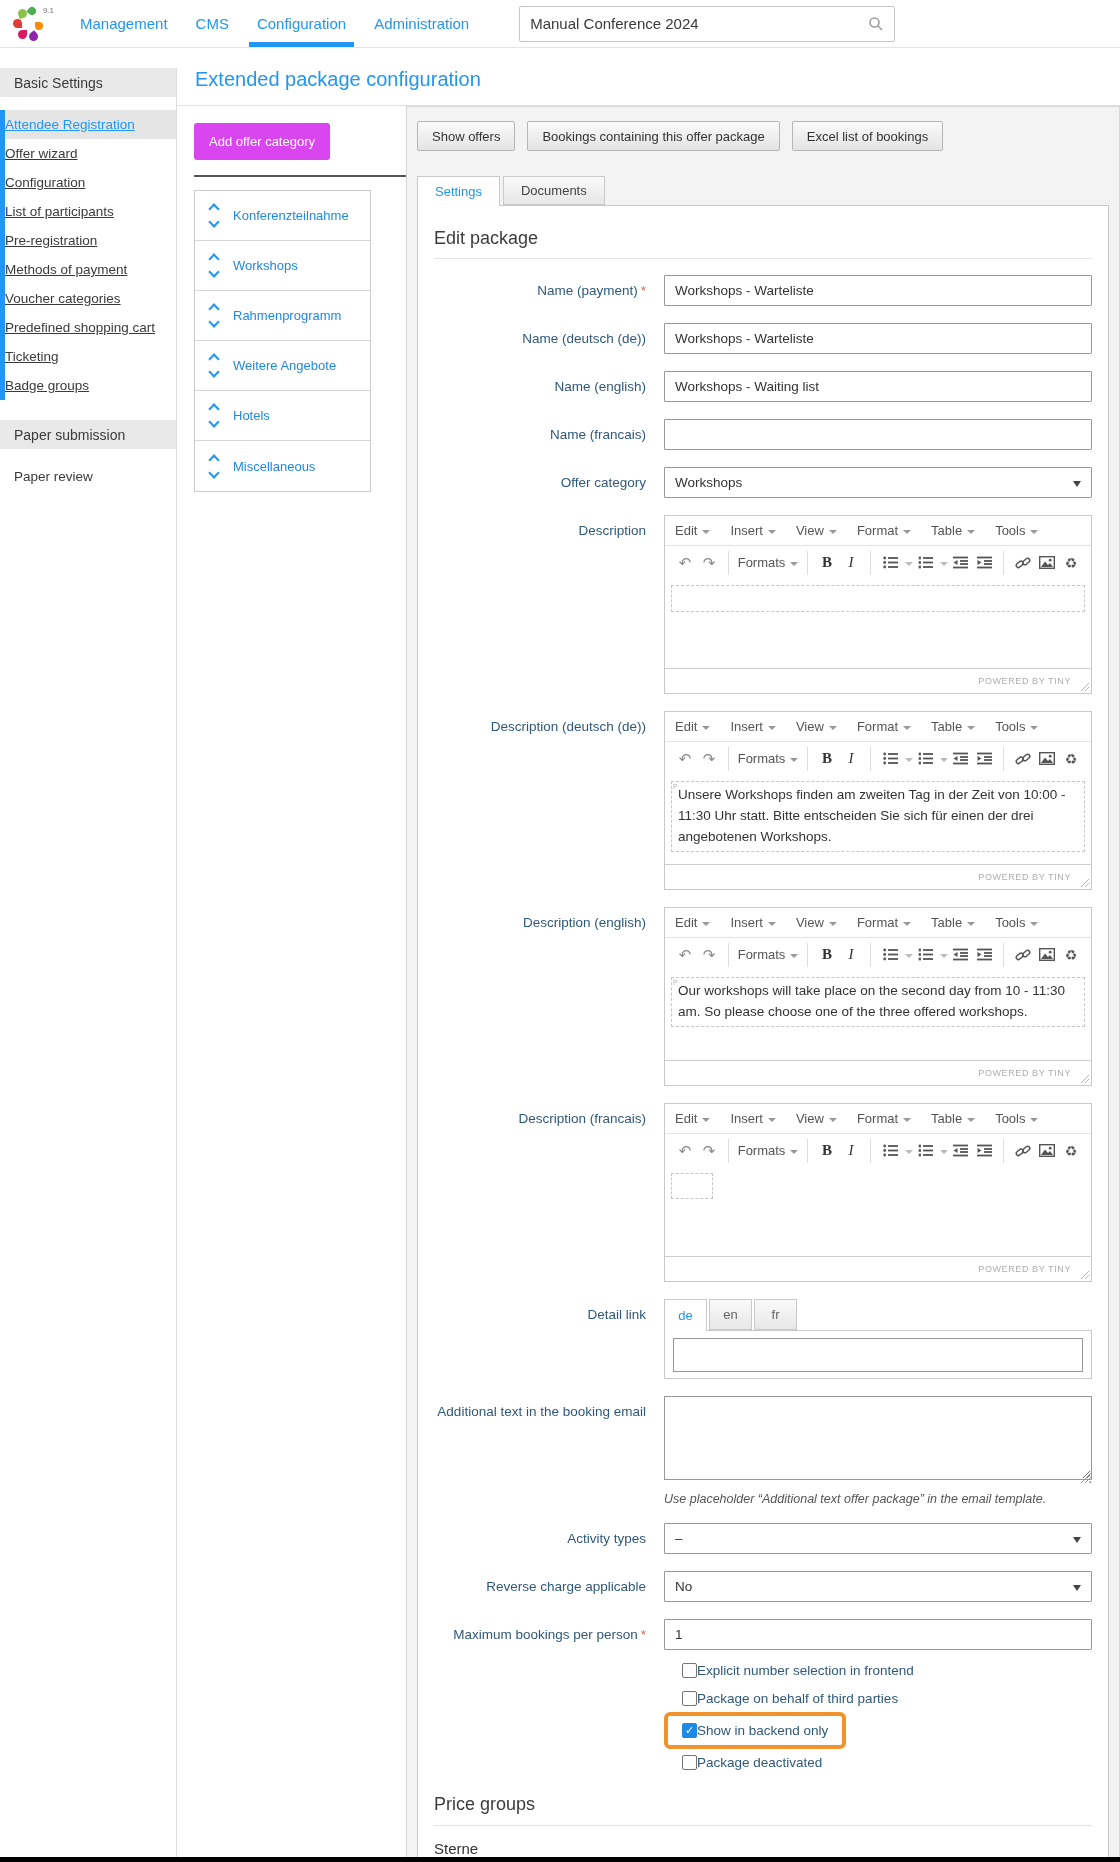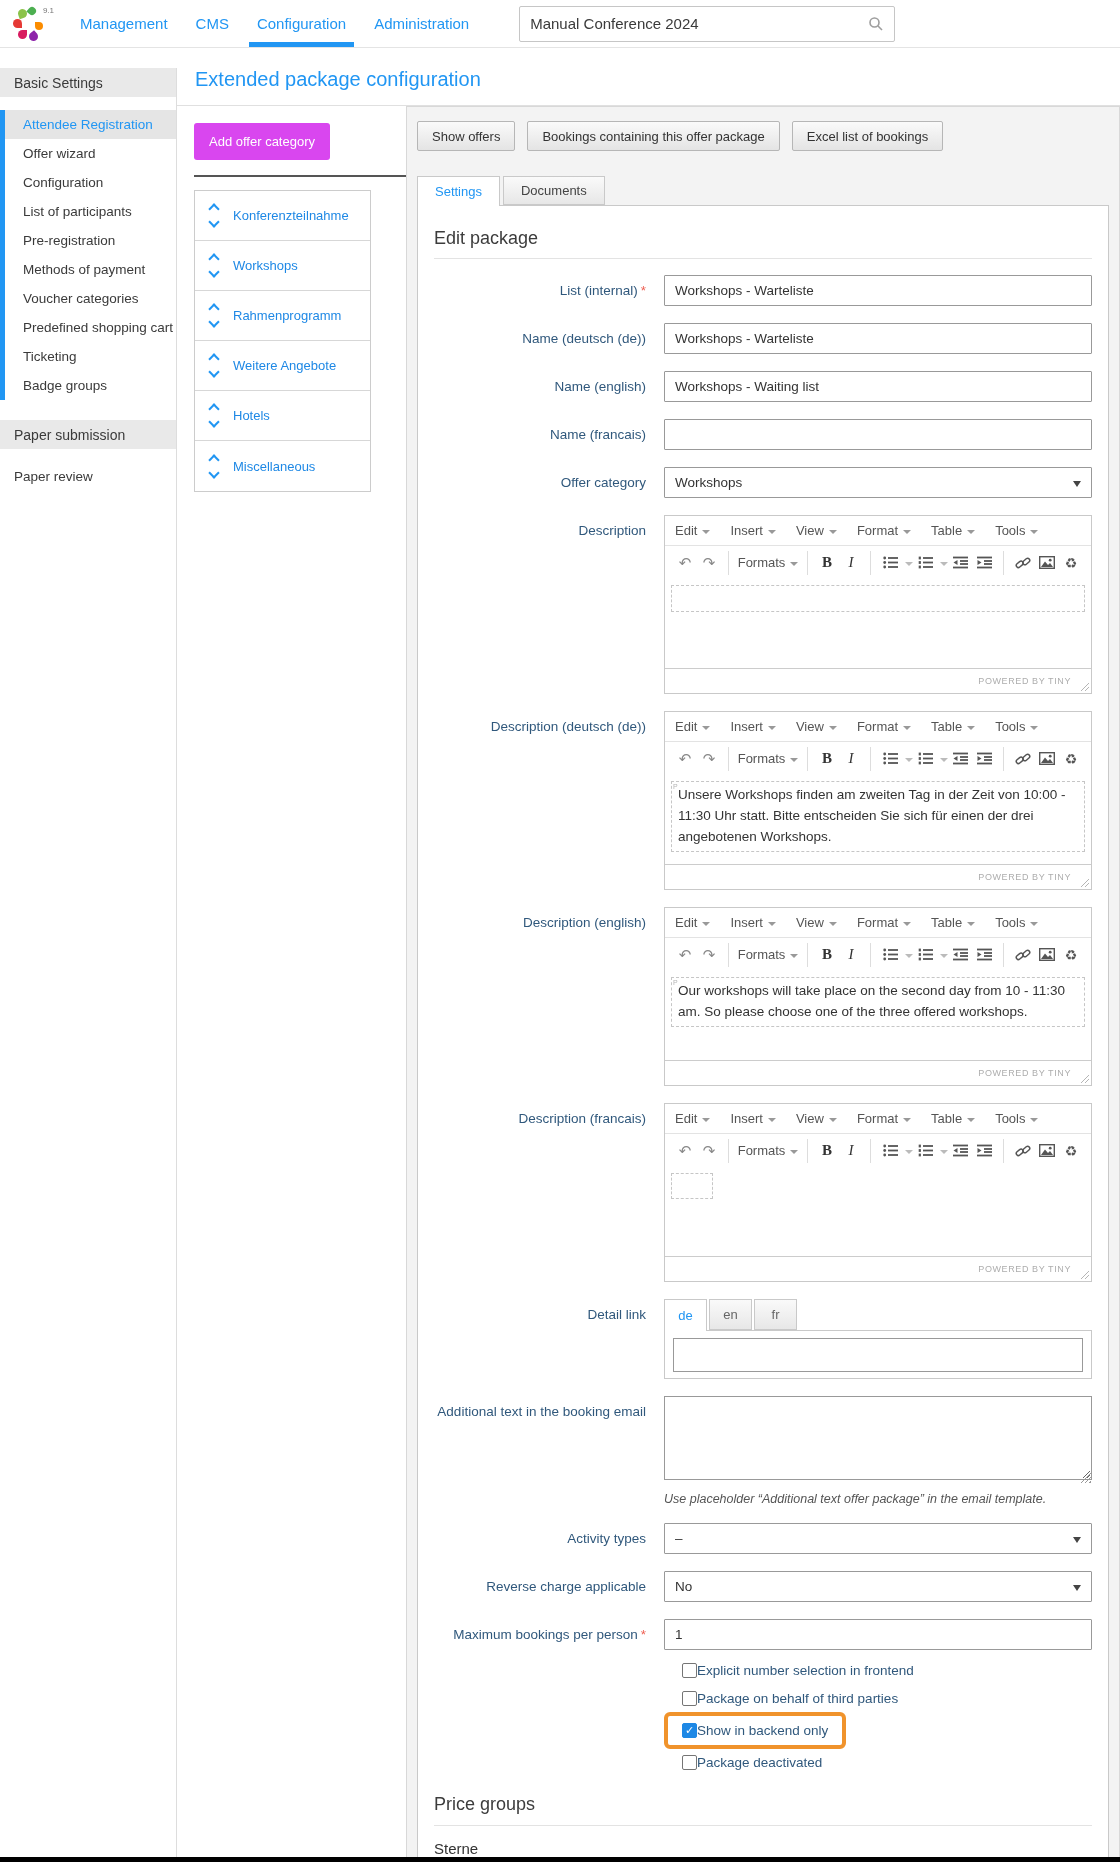--- a/index.html
+++ b/index.html
@@ -17,21 +17,21 @@
   .nav-item.active::after { content:""; position:absolute; left:6px; right:6px; bottom:0; height:5px; background:#2196f3; }
   .searchbox { margin-left:36px; width:376px; height:36px; border:1px solid #c6c6c6; border-radius:2px; display:flex; align-items:center; padding:0 10px; }
   .searchbox .q { font-size:15px; color:#3a3a3a; flex:1; }
 
   
   .below { display:flex; height:1814px; }
   .sidebar { width:177px; border-right:1px solid #ddd; background:#fff; flex:none;margin-top:20px; }
   .sb-header { height:29px; background:#e9e9e9; display:flex; align-items:center; padding-left:14px; font-size:14px; color:#3a3a3a; }
   .sb-item { height:29px; display:flex; align-items:center; padding-left:14px; font-size:13.5px; color:#3a3a3a; cursor:pointer; }
   .sb-group { border-left:5px solid #2196f3; margin-top:8px; }
-  .sb-group .sb-item { padding-left:18px; }
+  .sb-group .sb-item { padding-left:0;text-decoration:underline; }
   .sb-item.active { background:#e5e5e5; color:#2196f3; }
   .sb-gap1 { height:20px; } .sb-gap2 { height:13px; }
 
   .main { flex:1; display:flex; flex-direction:column; }
   .page-title { margin:20px 0 0 18px; font-size:20px; font-weight:400; color:#2196f3; }
   .title-divider { margin-top:14px; border-bottom:1px solid #e0e0e0; }
   .content-row { display:flex; flex:1; }
 
   
   .left-col { width:229px; flex:none; padding:17px 0 0 17px; }
@@ -252,21 +252,21 @@
               <div class="tab active">Settings</div>
               <div class="tab inactive">Documents</div>
             </div>
 
           <div class="card">
             <h2>Edit package</h2>
             <div class="h-divider"></div>
 
             <div class="form" id="form">
                 <div class="frow">
-    <div class="flabel"><span class="lbl">List (internal)</span><span class="req">*</span></div>
+    <div class="flabel"><span class="lbl">Name (payment)</span><span class="req">*</span></div>
     <div class="fcontrol"><input class="tinput" type="text" value="Workshops - Warteliste" style=""></div>
   </div>
                 <div class="frow">
     <div class="flabel"><span class="lbl">Name (deutsch (de))</span></div>
     <div class="fcontrol"><input class="tinput" type="text" value="Workshops - Warteliste" style=""></div>
   </div>
                 <div class="frow">
     <div class="flabel"><span class="lbl">Name (english)</span></div>
     <div class="fcontrol"><input class="tinput" type="text" value="Workshops - Waiting list" style=""></div>
   </div>

